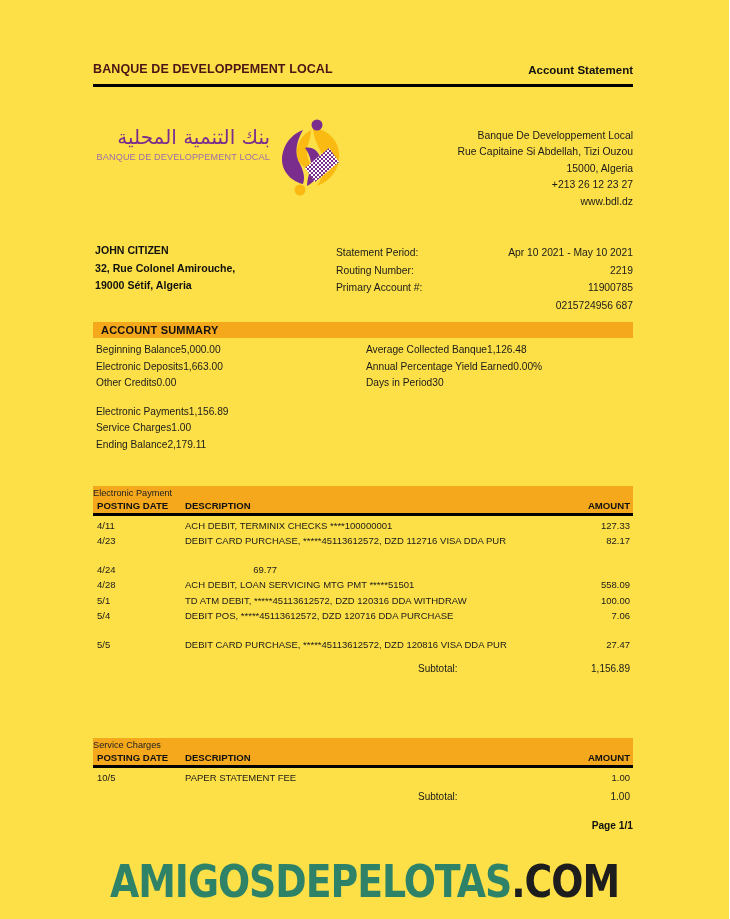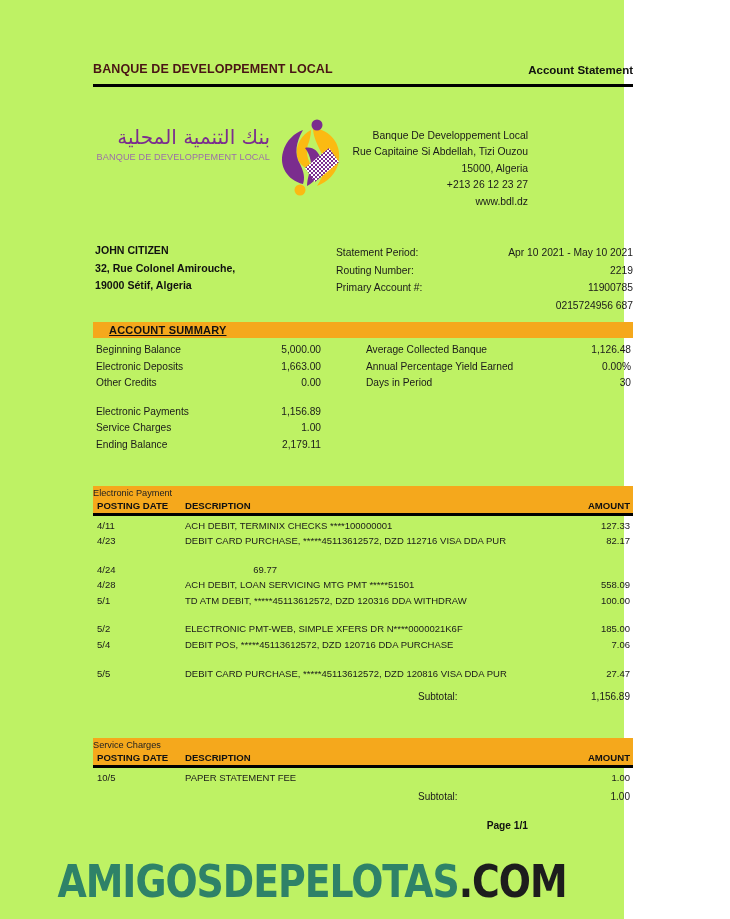--- a/index.html
+++ b/index.html
@@ -3,21 +3,21 @@
 <meta charset="utf-8">
 <style>
   * { box-sizing: border-box; margin: 0; padding: 0; }
   html, body {
     width: 730px; height: 919px;
     background: #ffffff;
     font-family: "Liberation Sans", sans-serif;
     color: #1a1a1a;
     overflow: hidden;
   }
-  .page { position: relative; width: 624px; height: 919px; background:#bef264; }
+  .page { position: relative; width: 729px; height: 919px; background:#fde047; }
 
   
   .doc-header {
     position: absolute; left: 93px; top: 62px; width: 540px;
     display: flex; justify-content: space-between; align-items: flex-end;
   }
   .doc-header .bank-name {
     font-size: 12.5px; font-weight: bold; letter-spacing: .1px;
     color: #4a1515;
   }
@@ -58,33 +58,33 @@
   .meta-row .lbl { color: #1a1a1a; }
   .meta-row .val { color: #1a1a1a; text-align: right; }
   .meta-row.cont .lbl { visibility: hidden; }
 
   
   .band {
     background: #F5A81C; height: 15px; width: 540px;
     display: flex; align-items: center;
   }
   .band-title {
-    font-size: 11px; font-weight: bold; color: #111; padding-left: 16px; letter-spacing:.2px;text-decoration:underline;
+    font-size: 11px; font-weight: bold; color: #111; padding-left: 8px; letter-spacing:.2px;
   }
 
   
   .summary { position: absolute; left: 93px; top: 322px; width: 540px; }
   .summary .band { height: 16px; }
   .sum-grid {
     display: flex; margin-top: 4px; font-size: 10.2px; line-height: 16.5px;
   }
   .sum-col { width: 50%; }
   .sum-col.left { padding-left: 3px; padding-right: 42px; }
   .sum-col.right { padding-left: 3px; padding-right: 2px; }
-  .sum-row { display: flex; justify-content: space-between; }
+  .sum-row { display: flex; }
   .sum-row .v { text-align: right; }
   .sum-gap { height: 12px; }
 
   
   .txn { position: absolute; left: 93px; width: 540px; }
   .txn-head-band { background: #F5A81C; width: 540px; padding-top: 1px; }
   .txn-cat { font-size: 9.2px; color: #222; line-height: 12px; }
   .txn-cols {
     display: flex; font-size: 9.6px; font-weight: bold; color: #111;
     padding-left: 4px; padding-right: 3px; line-height: 13px; padding-bottom: 1px;
@@ -272,25 +272,20 @@
       <div class="txn-row">
         <span class="c-date">4/28</span>
         <span class="c-desc">ACH DEBIT, LOAN SERVICING MTG PMT *****51501</span>
         <span class="c-amt">558.09</span>
       </div>
       <div class="txn-row">
         <span class="c-date">5/1</span>
         <span class="c-desc">TD ATM DEBIT, *****45113612572, DZD 120316 DDA WITHDRAW</span>
         <span class="c-amt">100.00</span>
       </div>
-      <div class="txn-row spaced">
-        <span class="c-date">5/2</span>
-        <span class="c-desc">ELECTRONIC PMT-WEB, SIMPLE XFERS DR N****0000021K6F</span>
-        <span class="c-amt">185.00</span>
-      </div>
       <div class="txn-row">
         <span class="c-date">5/4</span>
         <span class="c-desc">DEBIT POS, *****45113612572, DZD 120716 DDA PURCHASE</span>
         <span class="c-amt">7.06</span>
       </div>
       <div class="txn-row spaced">
         <span class="c-date">5/5</span>
         <span class="c-desc">DEBIT CARD PURCHASE, *****45113612572, DZD 120816 VISA DDA PUR</span>
         <span class="c-amt">27.47</span>
       </div>

